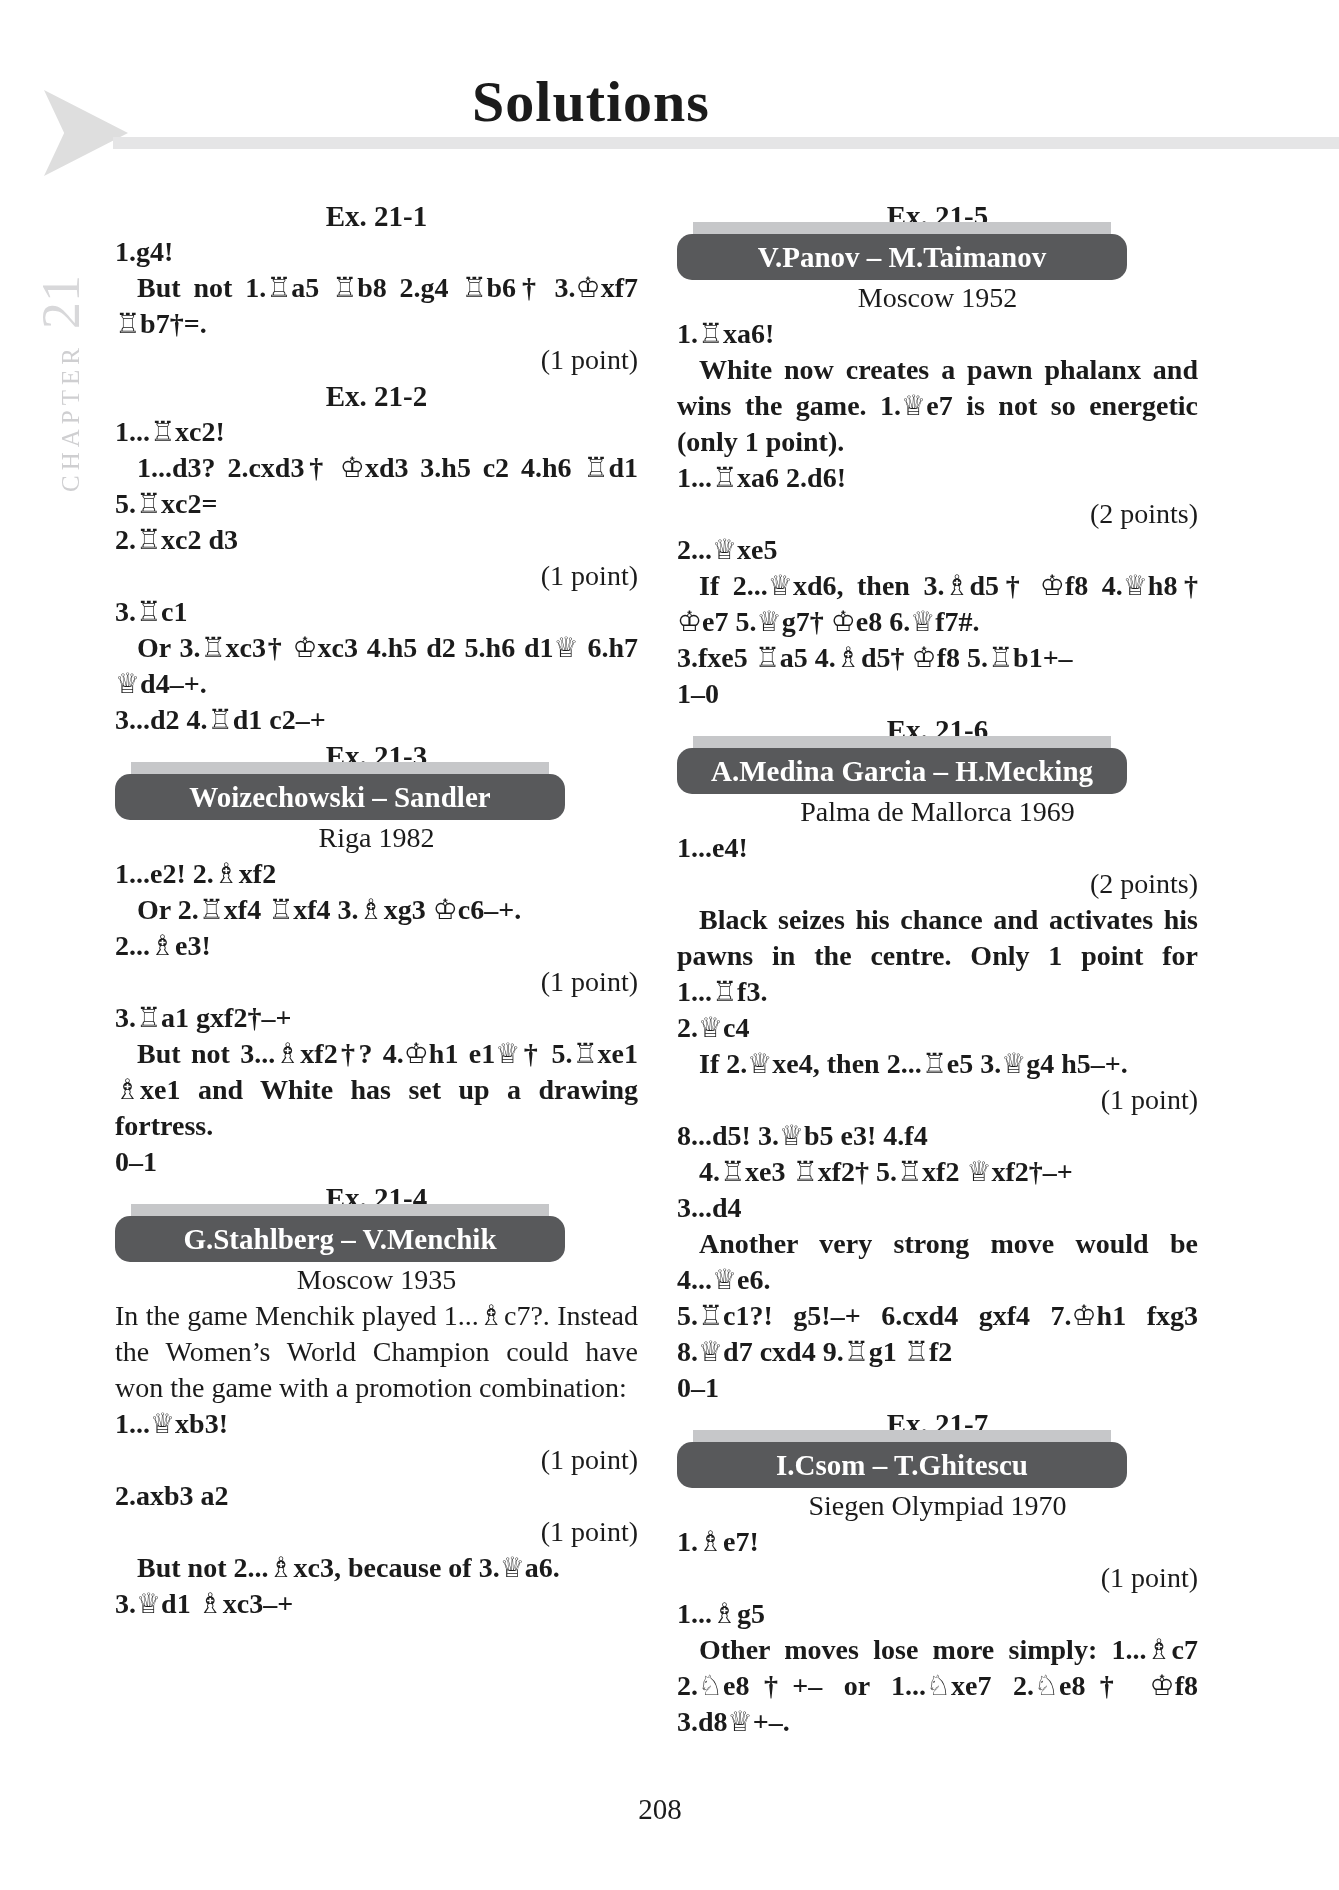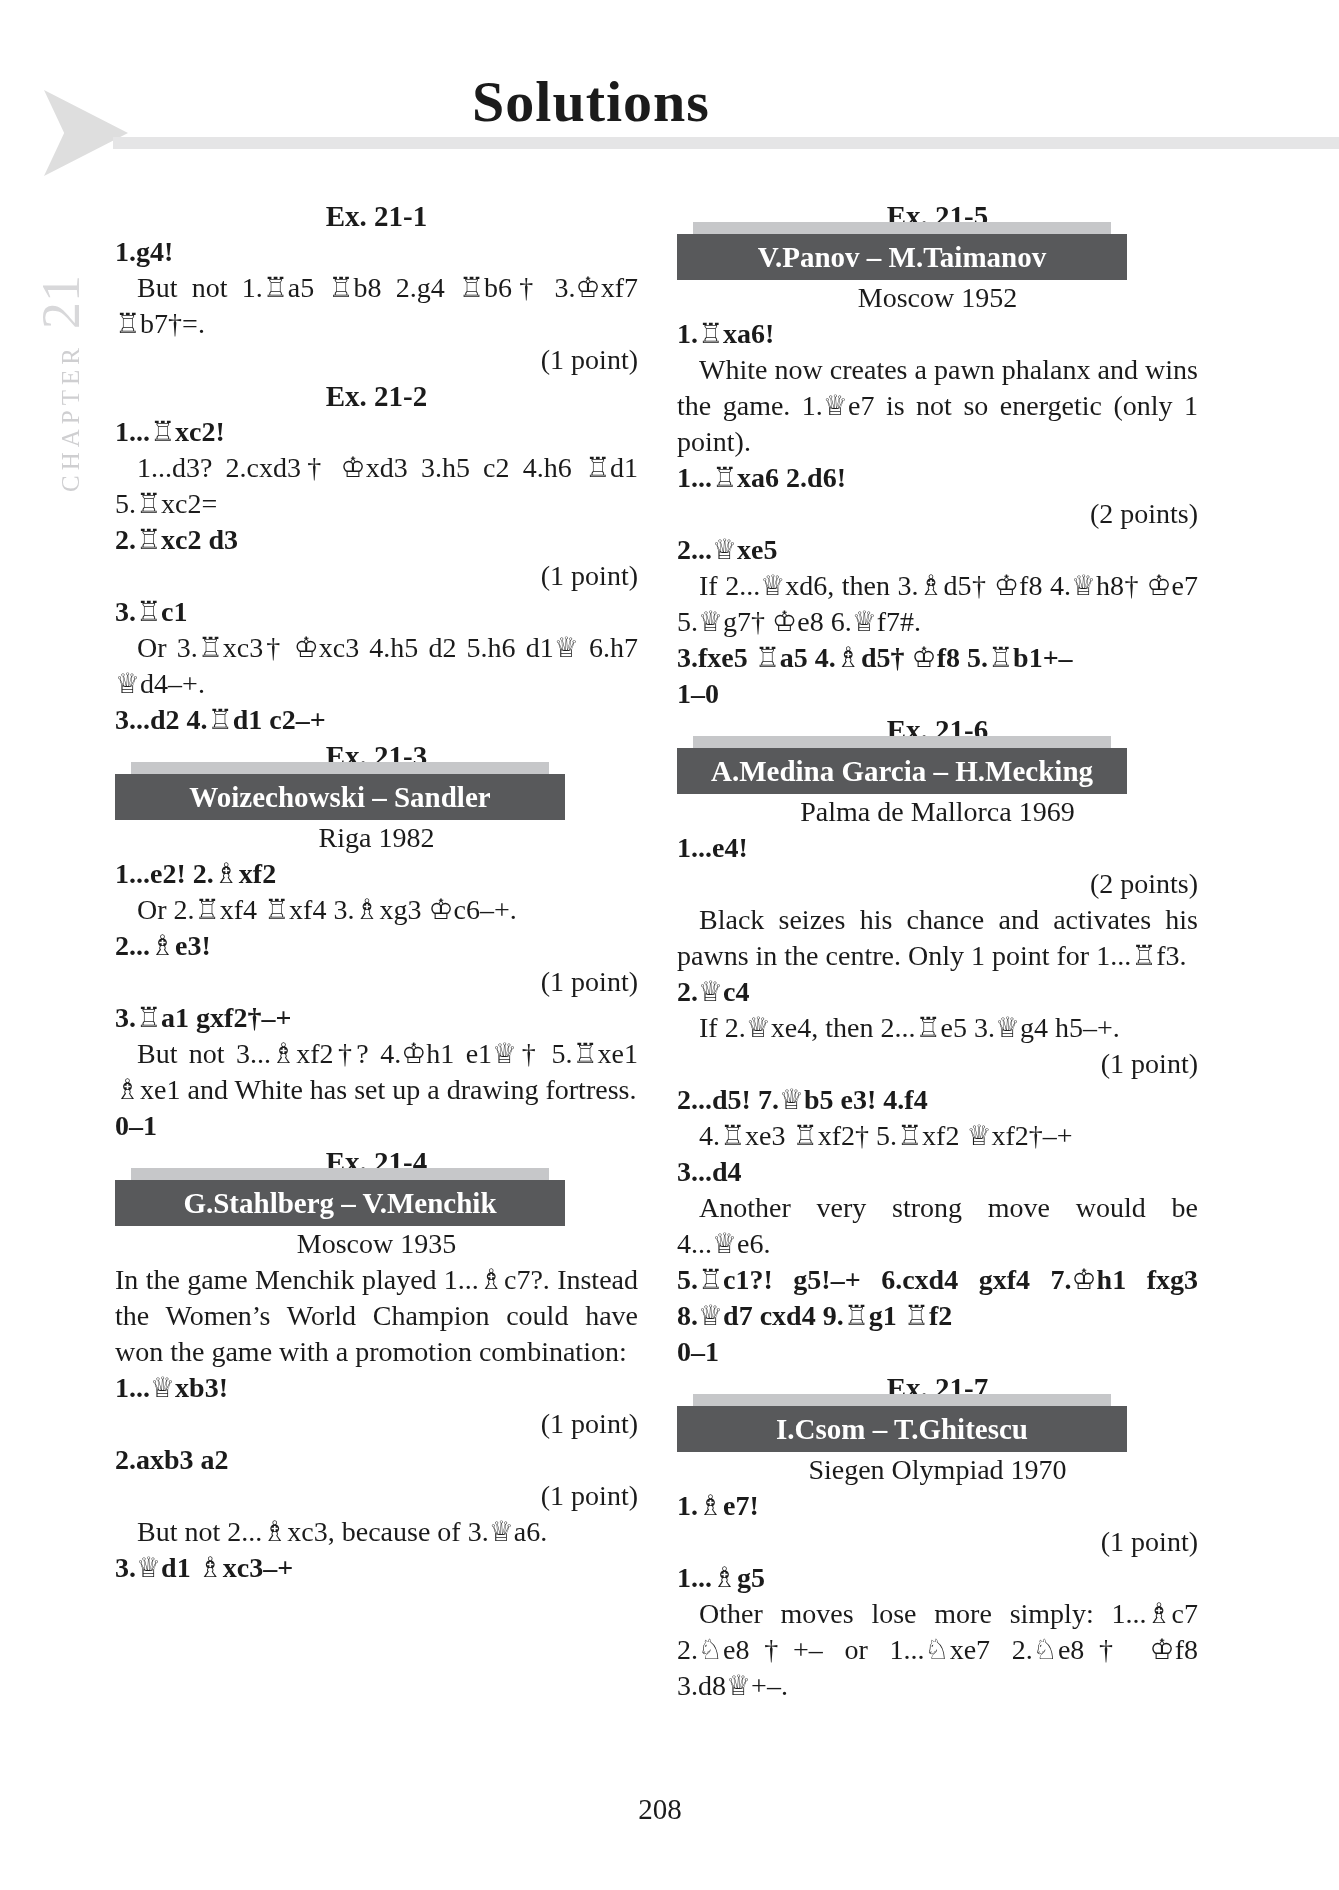--- a/index.html
+++ b/index.html
@@ -44,35 +44,36 @@
   .col-left{left:115px;width:523px;}
   .col-right{left:677px;width:521px;}
   .col p,.col div{margin:0;}
   .ex{
     text-align:center;font-weight:bold;font-size:29px;
     margin:30px 0 10px;
   }
   .ex:first-child{margin-top:16px;}
   .move{font-weight:bold;text-align:justify;}
   .body{text-align:justify;}
-  .body.indent{text-indent:22px;}
+  .body.indent{text-indent:22px;font-weight:bold;}
   .points{text-align:right;}
   .venue{text-align:center;margin-bottom:10px;}
   .gamebar-wrap{
     position:relative;width:450px;margin:14px auto 6px;height:46px;
   }
   .gamebar-shadow{
     position:absolute;left:16px;right:16px;top:-12px;height:46px;
     background:#c6c7c9;
   }
   .gamebar{
     position:absolute;left:0;right:0;top:0;height:46px;
     background:#58595b;color:#ffffff;
     font-weight:bold;font-size:29px;line-height:46px;
     text-align:center;
+    border-radius:15px;
   }
   .page-number{
     position:absolute;left:0;top:1793px;width:1320px;
     text-align:center;font-size:29px;
   }
 </style>
 </head>
 <body>
 
 <div id="page">
@@ -147,21 +148,21 @@
         <div class="gamebar-shadow"></div>
         <div class="gamebar">A.Medina Garcia – H.Mecking</div>
       </div>
       <div class="venue">Palma de Mallorca 1969</div>
       <p class="move">1...e4!</p>
       <div class="points">(2 points)</div>
       <p class="body indent">Black seizes his chance and activates his pawns in the centre. Only 1 point for 1...♖f3.</p>
       <p class="move">2.♕c4</p>
       <p class="body indent">If 2.♕xe4, then 2...♖e5 3.♕g4 h5–+.</p>
       <div class="points">(1 point)</div>
-      <p class="move">2...d5! 7.♕b5 e3! 4.f4</p>
+      <p class="move">8...d5! 3.♕b5 e3! 4.f4</p>
       <p class="body indent">4.♖xe3 ♖xf2† 5.♖xf2 ♕xf2†–+</p>
       <p class="move">3...d4</p>
       <p class="body indent">Another very strong move would be 4...♕e6.</p>
       <p class="move">5.♖c1?! g5!–+ 6.cxd4 gxf4 7.♔h1 fxg3 8.♕d7 cxd4 9.♖g1 ♖f2</p>
       <p class="move result">0–1</p>
       <div class="ex">Ex. 21-7</div>
       <div class="gamebar-wrap">
         <div class="gamebar-shadow"></div>
         <div class="gamebar">I.Csom – T.Ghitescu</div>
       </div>

